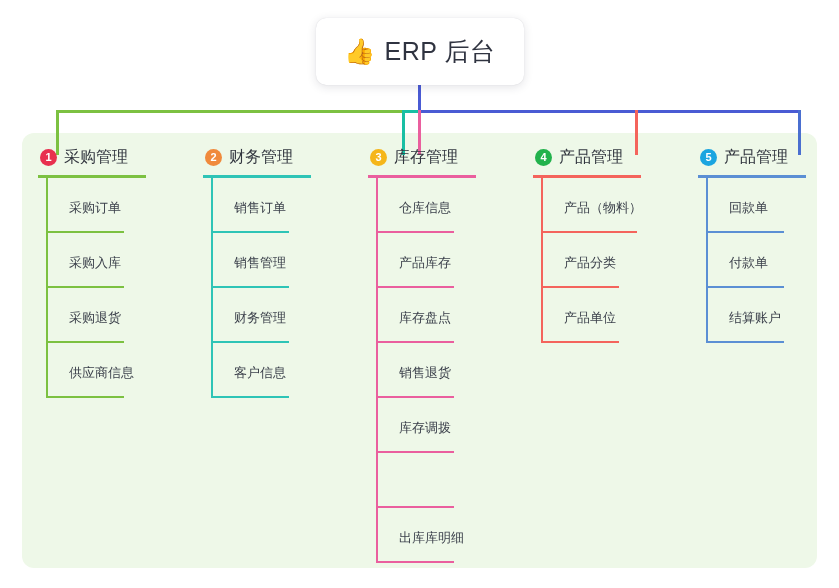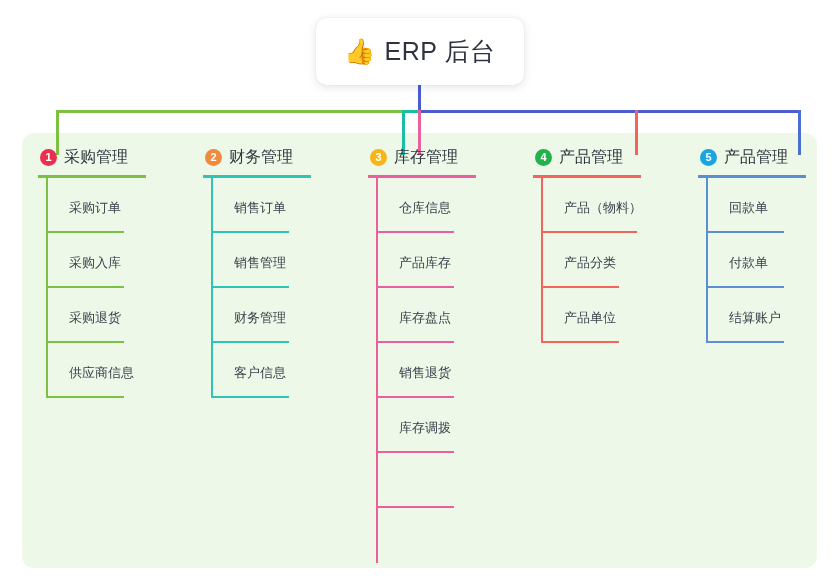--- a/index.html
+++ b/index.html
@@ -268,20 +268,24 @@
             <div class="leaf-label">销售退货</div>
             <div class="leaf-rule" style="background: rgb(234, 95, 158);"></div>
           </div>
           <div class="leaf">
             <div class="leaf-label">库存调拨</div>
             <div class="leaf-rule" style="background: rgb(234, 95, 158);"></div>
           </div>
           <div class="leaf">
             <div class="leaf-rule" style="background: rgb(234, 95, 158);"></div>
           </div>
+          <div class="leaf">
+            <div class="leaf-label">出库库明细</div>
+            <div class="leaf-rule" style="background: rgb(234, 95, 158);"></div>
+          </div>
         </div>
       </div>
       <div class="column col-4">
         <div class="col-header">
           <span class="badge" style="background: rgb(34, 178, 76);">4</span>
           <span class="col-title">产品管理</span>
         </div>
         <div class="col-rule" style="background: rgb(244, 100, 92);"></div>
         <div class="leaves">
           <div class="spine" style="background: rgb(244, 100, 92); height: 165px;"></div>

